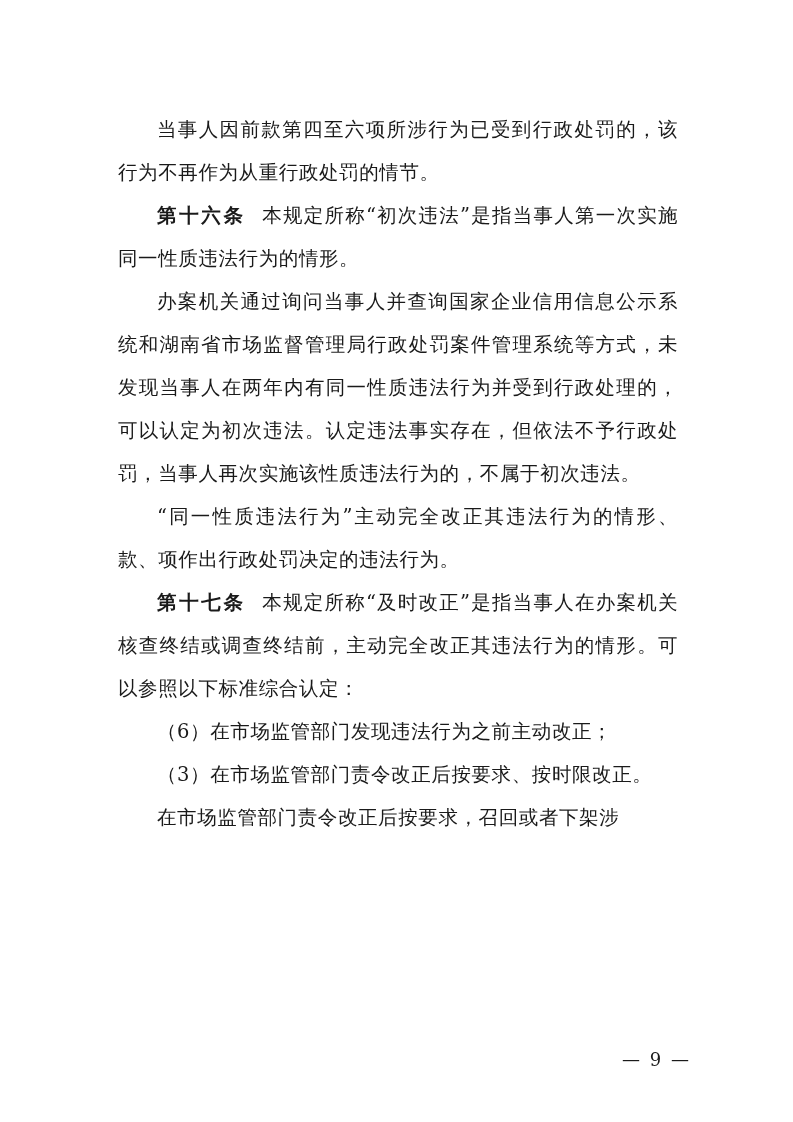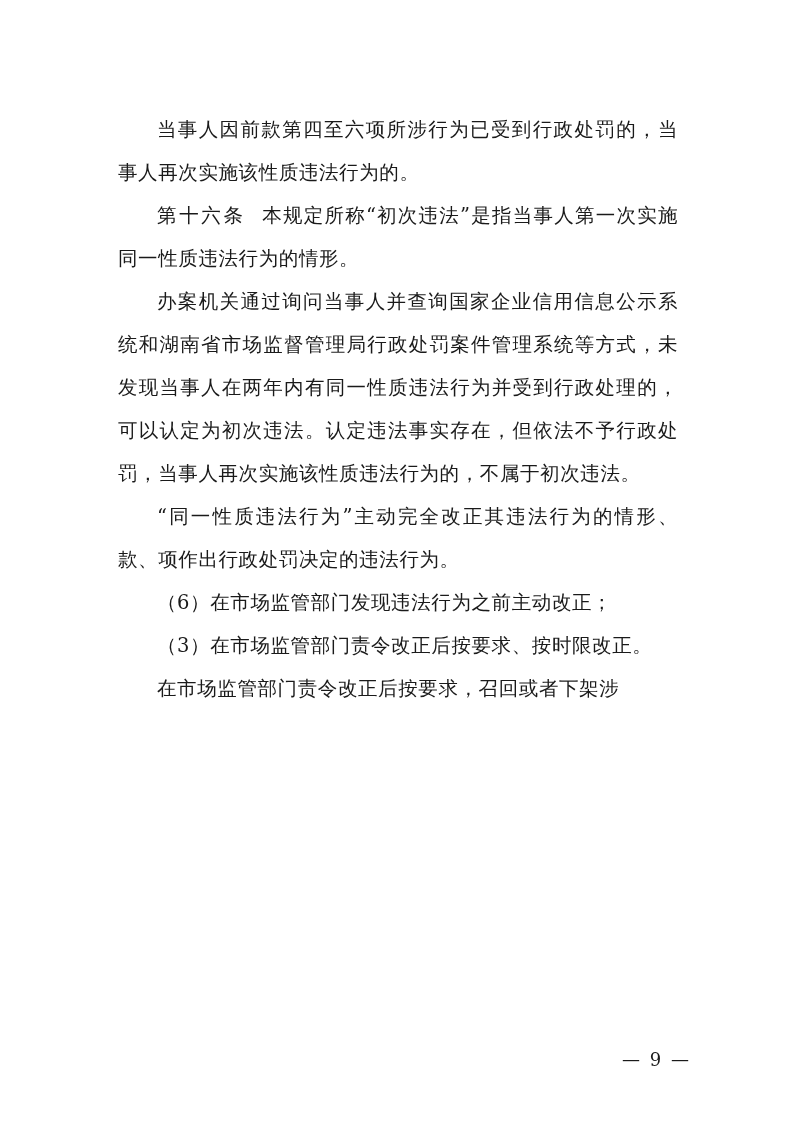--- a/index.html
+++ b/index.html
@@ -33,21 +33,21 @@
     line-height: 43px;
     text-align: justify;
     text-justify: inter-ideograph;
     letter-spacing: 0.6px;
     text-indent: 0;
   }
   p.indent {
     text-indent: 39px;
   }
   .article-head {
-    font-weight: normal;
+    font-weight: bold;
     letter-spacing: 2px;
   }
   .gap {
     display: inline-block;
     width: 16px;
   }
   .page-number {
     position: absolute;
     right: 102px;
     bottom: 52px;
@@ -57,36 +57,39 @@
     font-family: "DejaVu Serif", "Liberation Serif", serif;
   }
 </style>
 </head>
 <body>
 
 <div class="page">
   <div class="content">
 
     <p class="indent">
-      <span>当事人因前款第四至六项所涉行为已受到行政处罚的，当事人再次实施该性质违法行为的。</span>
+      <span>当事人因前款第四至六项所涉行为已受到行政处罚的，该行为不再作为从重行政处罚的情节。</span>
     </p>
 
     <p class="indent">
       <span class="article-head">第十六条</span><span class="gap"></span><span>本规定所称“初次违法”是指当事人第一次实施同一性质违法行为的情形。</span>
     </p>
 
     <p class="indent">
       <span>办案机关通过询问当事人并查询国家企业信用信息公示系统和湖南省市场监督管理局行政处罚案件管理系统等方式，未发现当事人在两年内有同一性质违法行为并受到行政处理的，可以认定为初次违法。认定违法事实存在，但依法不予行政处罚，当事人再次实施该性质违法行为的，不属于初次违法。</span>
     </p>
 
 
     <p class="indent">
       <span>“同一性质违法行为”主动完全改正其违法行为的情形、款、项作出行政处罚决定的违法行为。</span>
     </p>
 
+    <p class="indent">
+      <span class="article-head">第十七条</span><span class="gap"></span><span>本规定所称“及时改正”是指当事人在办案机关核查终结或调查终结前，主动完全改正其违法行为的情形。可以参照以下标准综合认定：</span>
+    </p>
 
     <p class="indent">
       <span>（6）在市场监管部门发现违法行为之前主动改正；</span>
     </p>
 
 
     <p class="indent">
       <span>（3）在市场监管部门责令改正后按要求、按时限改正。</span>
     </p>
 

